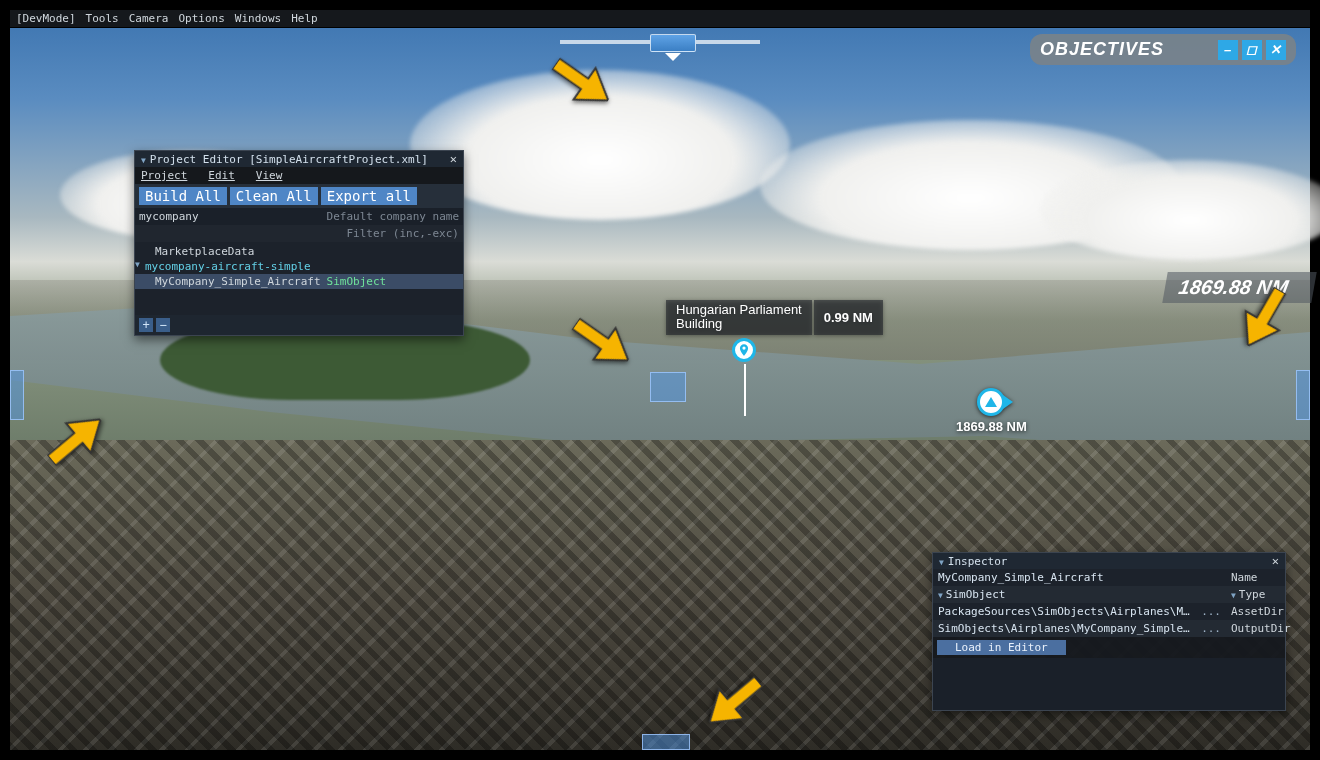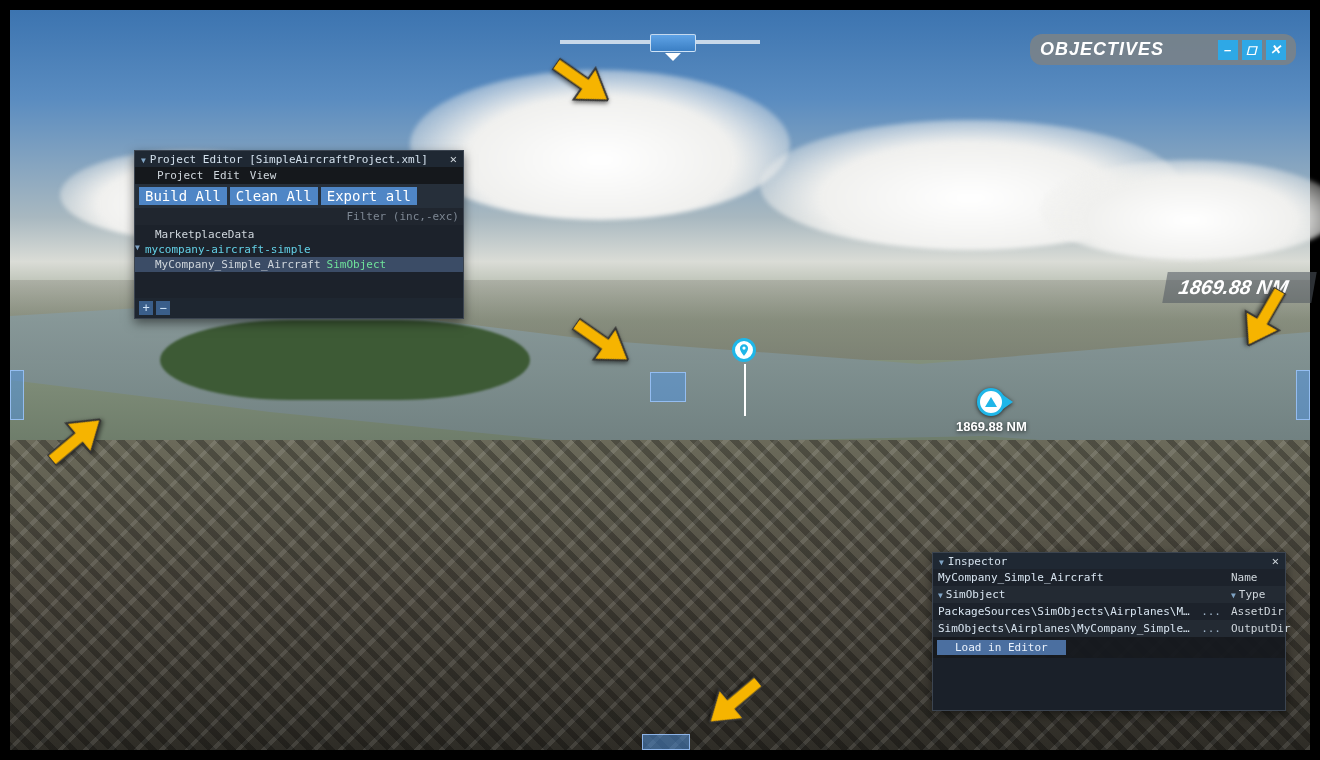--- a/index.html
+++ b/index.html
@@ -139,21 +139,21 @@
     box-shadow: 0 4px 10px rgba(0,0,0,.5);
   }
   .panel .titlebar {
     display:flex; align-items:center; justify-content:space-between;
     background: #1f2833; padding: 2px 6px; height: 16px;
     color:#d3e0ec; font-size: 11px;
   }
   .panel .titlebar .caret::before { content:"▼"; font-size:8px; color:#7fa3c4; margin-right:4px; }
   .panel .closebtn { color:#cfd6dc; cursor:pointer; font-size:12px; line-height:1; }
   .pe { left: 124px; top: 140px; width: 330px; }
-  .pe .menubar2 { display:flex; gap:10px; padding:2px 22px; background:#15181c; }
+  .pe .menubar2 { display:flex; gap:21px; padding:2px 6px; background:#15181c;text-decoration:underline; }
   .pe .btnrow { display:flex; gap:3px; padding:3px 4px; background:#262f3a; }
   .pe .btnrow .btn { background:#4f86c6; color:#fff; padding:1px 6px; font-size:14px; cursor:pointer; }
   .pe .field { display:flex; padding:2px 4px; background:#1a2029; }
   .pe .field.alt { background:#20262f; }
   .pe .field .val { flex:1; color:#cfd6dc; }
   .pe .field .hint { color:#7d8793; }
   .pe .tree { background:#1c222b; padding:2px 0 6px 0; }
   .pe .tree .node { padding: 1px 6px 1px 20px; position:relative; }
   .pe .tree .node.root { padding-left: 10px; color:#63d0e6; }
   .pe .tree .node.root::before { content:"▼"; position:absolute; left:0px; font-size:8px; color:#7fa3c4; }
@@ -240,37 +240,50 @@
 
   <div class="cloud a"></div>
   <div class="cloud b"></div>
   <div class="cloud c"></div>
   <div class="cloud d"></div>
   <div class="city-far"></div>
   <div class="river"></div>
   <div class="island"></div>
   <div class="city-near"></div>
 
+  <div class="menubar">
+    <span class="item">[DevMode]</span>
+    <span class="item">Tools</span>
+    <span class="item">Camera</span>
+    <span class="item">Options</span>
+    <span class="item">Windows</span>
+    <span class="item">Help</span>
+  </div>
 
   <div class="top-tab-track"></div>
   <div class="top-tab"></div>
 
   <div class="objectives">
     <div class="title">
       <span>OBJECTIVES</span>
       <span class="winbtns">
         <span class="winbtn">–</span>
         <span class="winbtn">◻</span>
         <span class="winbtn">✕</span>
       </span>
     </div>
   </div>
 
   <div class="bigdist">1869.88 NM</div>
 
+  <div class="poi-label" style="left:656px; top:290px;">
+    <div class="name" style="white-space:pre-line;">Hungarian Parliament
+Building</div>
+    <div class="dist">0.99 NM</div>
+  </div>
   <div class="poi-cap" style="left:722px; top:328px;">
     <svg viewBox="0 0 24 24" width="14" height="14">
         <path fill="#1fb6e8" d="M12 2C8 2 5 5 5 9c0 5 7 13 7 13s7-8 7-13c0-4-3-7-7-7zm0 9.5A2.5 2.5 0 1 1 12 6a2.5 2.5 0 0 1 0 5.5z"></path>
       </svg>
   </div>
   <div class="poi-pin" style="left:734px; top:354px;"></div>
 
   <div class="wp" style="left:946px; top:378px;">
     <div class="icon">
         <div class="icon-inner"></div>
@@ -290,20 +303,24 @@
     </div>
     <div class="menubar2">
       <span>Project</span>
       <span>Edit</span>
       <span>View</span>
     </div>
     <div class="btnrow">
       <span class="btn">Build All</span>
       <span class="btn">Clean All</span>
       <span class="btn">Export all</span>
+    </div>
+    <div class="field">
+      <span class="val">mycompany</span>
+      <span class="hint">Default company name</span>
     </div>
     <div class="field alt">
       <span class="val"></span>
       <span class="hint">Filter (inc,-exc)</span>
     </div>
     <div class="tree">
       <div class="node">MarketplaceData</div>
       <div class="node root">mycompany-aircraft-simple</div>
       <div class="node sel">
         <span>MyCompany_Simple_Aircraft</span><span class="tag">SimObject</span>

